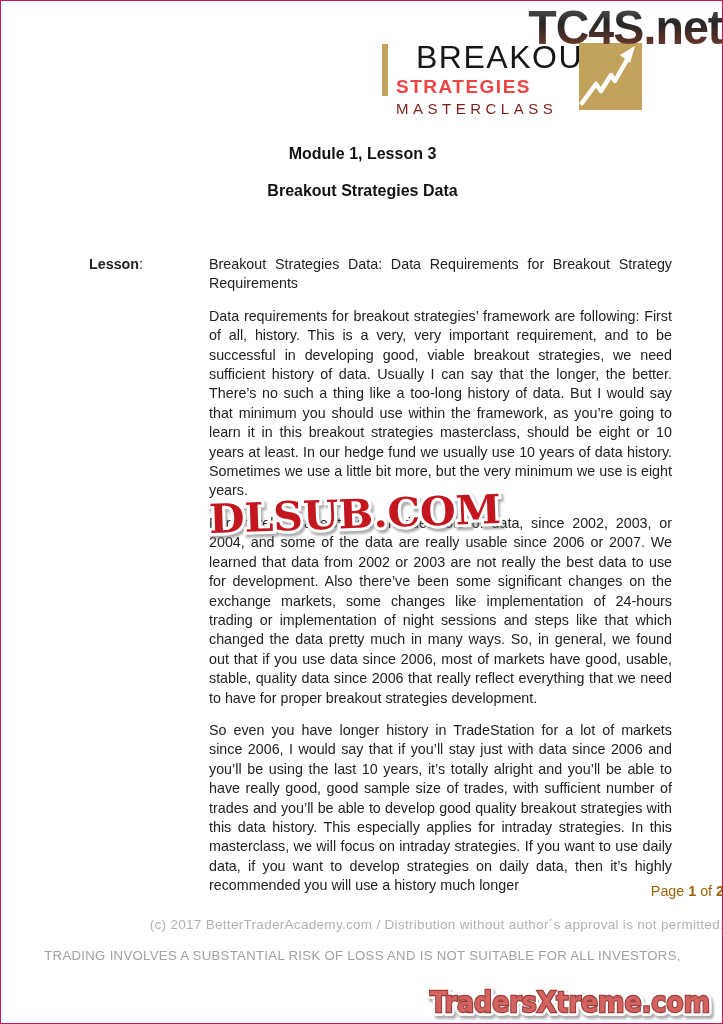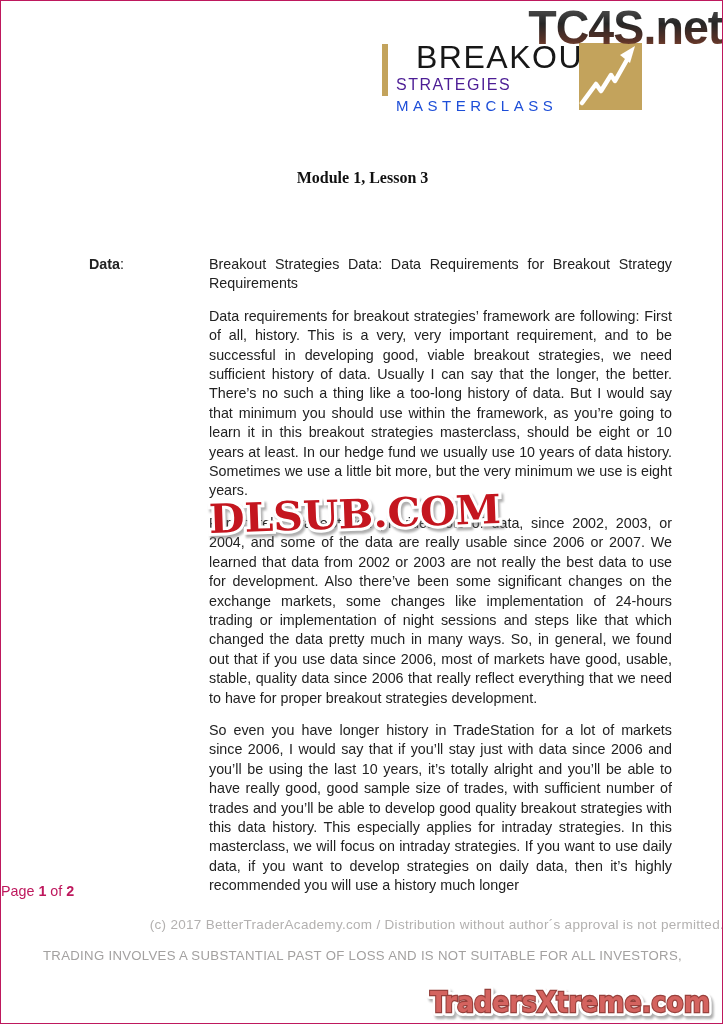--- a/index.html
+++ b/index.html
@@ -24,42 +24,42 @@
     -webkit-background-clip:text;background-clip:text;
     color:transparent;
     z-index:5;
   }
 
   
   .logo{position:absolute;left:381px;top:40px;display:flex;align-items:flex-start;z-index:2;}
   .logo-bar{width:6px;height:52px;background:#c3a35c;margin-top:3px;}
   .logo-text{margin-left:8px;width:152px;}
   .logo-l1{font-size:32px;font-weight:400;letter-spacing:1.5px;color:#171717;line-height:1;margin-left:20px;}
-  .logo-l2{font-size:16px;font-weight:400;letter-spacing:1.5px;color:#4c1d95;line-height:1;margin-top:4px;}
-  .logo-l3{font-size:15px;font-weight:400;letter-spacing:4.5px;color:#1d4ed8;line-height:1;margin-top:5px;}
+  .logo-l2{font-size:19px;font-weight:700;letter-spacing:1.5px;color:#ef4444;line-height:1;margin-top:4px;}
+  .logo-l3{font-size:15px;font-weight:400;letter-spacing:4.5px;color:#7f1d1d;line-height:1;margin-top:5px;}
   .logo-icon{margin-left:31px;margin-top:2px;}
 
   
-  .titles{position:absolute;left:0;top:168px;width:723px;text-align:center;font-family:Liberation Serif, serif;}
+  .titles{position:absolute;left:0;top:144px;width:723px;text-align:center;}
   .title-line{font-size:16px;font-weight:700;color:#111;}
   .title-line + .title-line{margin-top:19px;}
 
   
   .transcript{position:absolute;left:88px;top:254px;width:549px;font-size:14.3px;line-height:19.4px;color:#222;}
   .speaker{position:absolute;left:0;top:0;}
   .speaker b{font-weight:700;}
   .paras{margin-left:120px;width:463px;}
   .paras p{margin:0 0 13px 0;text-align:justify;}
   .jline{display:block;text-align:justify;text-align-last:justify;}
 
   
   .dlsub{position:absolute;left:198px;top:482px;z-index:6;filter:drop-shadow(2px 3px 1px rgba(110,110,110,.55));}
 
   
-  .pagenum{position:absolute;left:0;top:882px;width:723px;text-align:left;font-size:14.3px;color:#be185d;white-space:pre;}
+  .pagenum{position:absolute;left:0;top:882px;width:723px;text-align:right;font-size:14.3px;color:#a16207;white-space:pre;}
   .pagenum b{font-weight:700;}
   .copyright{position:absolute;left:0;top:916px;width:723px;text-align:right;font-size:13.5px;color:#b3b1b0;letter-spacing:.3px;}
   .disclaimer{position:absolute;left:0;top:946px;width:723px;text-align:center;font-size:13.2px;line-height:18px;color:#a3a1a0;letter-spacing:.3px;}
 
   
   .tradersxtreme{position:absolute;right:4px;top:979px;z-index:6;filter:drop-shadow(2px 3px 1px rgba(120,120,120,.6));}
 </style>
 </head>
 <body>
 
@@ -78,24 +78,25 @@
       <svg width="63" height="67" viewBox="0 0 63 67" aria-hidden="true">
         <rect x="0" y="0" width="63" height="67" fill="#c3a35c"></rect>
         <polyline points="3,60 17,41 22,48 32,32 36,38 49,15" fill="none" stroke="#ffffff" stroke-width="4.5" stroke-linecap="round" stroke-linejoin="round"></polyline>
         <polygon points="41,12 56,3 51,20" fill="#ffffff"></polygon>
       </svg>
     </div>
   </div>
 
   <div class="titles">
     <div class="title-line">Module 1, Lesson 3</div>
+    <div class="title-line">Breakout Strategies Data</div>
   </div>
 
   <div class="transcript">
-    <div class="speaker"><b>Data</b><span>:</span></div>
+    <div class="speaker"><b>Lesson</b><span>:</span></div>
     <div class="paras">
       <p><span class="jline">Breakout Strategies Data: Data Requirements for Breakout Strategy</span><span>Requirements</span></p>
       <p>Data requirements for breakout strategies’ framework are following: First of all, history. This is a very, very important requirement, and to be successful in developing good, viable breakout strategies, we need sufficient history of data. Usually I can say that the longer, the better. There’s no such a thing like a too-long history of data. But I would say that minimum you should use within the framework, as you’re going to learn it in this breakout strategies masterclass, should be eight or 10 years at least. In our hedge fund we usually use 10 years of data history. Sometimes we use a little bit more, but the very minimum we use is eight years.</p>
       <p>Fortunately, TradeStation provides lots of data, since 2002, 2003, or 2004, and some of the data are really usable since 2006 or 2007. We learned that data from 2002 or 2003 are not really the best data to use for development. Also there’ve been some significant changes on the exchange markets, some changes like implementation of 24-hours trading or implementation of night sessions and steps like that which changed the data pretty much in many ways. So, in general, we found out that if you use data since 2006, most of markets have good, usable, stable, quality data since 2006 that really reflect everything that we need to have for proper breakout strategies development.</p>
       <p>So even you have longer history in TradeStation for a lot of markets since 2006, I would say that if you’ll stay just with data since 2006 and you’ll be using the last 10 years, it’s totally alright and you’ll be able to have really good, good sample size of trades, with sufficient number of trades and you’ll be able to develop good quality breakout strategies with this data history. This especially applies for intraday strategies. In this masterclass, we will focus on intraday strategies. If you want to use daily data, if you want to develop strategies on daily data, then it’s highly recommended you will use a history much longer</p>
     </div>
   </div>
 
   <div class="dlsub">
     <svg width="312" height="62" viewBox="0 0 312 62" aria-hidden="true">
@@ -103,21 +104,21 @@
         <text x="156" y="45" text-anchor="middle" textLength="292" lengthAdjust="spacingAndGlyphs" font-family="DejaVu Serif, serif" font-weight="bold" font-size="40" fill="#c4161f" stroke="#ffffff" stroke-width="6" paint-order="stroke">DLSUB.COM</text>
       </g>
     </svg>
   </div>
 
   <div class="pagenum"><span>Page </span><b>1</b><span> of </span><b>2</b></div>
 
   <div class="copyright">(c) 2017 BetterTraderAcademy.com / Distribution without author´s approval is not permitted.</div>
 
   <div class="disclaimer">
-    <div>TRADING INVOLVES A SUBSTANTIAL PAST OF LOSS AND IS NOT SUITABLE FOR ALL INVESTORS,</div>
+    <div>TRADING INVOLVES A SUBSTANTIAL RISK OF LOSS AND IS NOT SUITABLE FOR ALL INVESTORS,</div>
   </div>
 
   <div class="tradersxtreme">
     <svg width="296" height="44" viewBox="0 0 296 44" aria-hidden="true">
       <text x="148" y="32" text-anchor="middle" textLength="280" lengthAdjust="spacingAndGlyphs" font-family="DejaVu Sans, sans-serif" font-weight="bold" font-size="29" fill="none" stroke="#ffffff" stroke-width="8" stroke-linejoin="round">TradersXtreme.com</text>
       <text x="148" y="32" text-anchor="middle" textLength="280" lengthAdjust="spacingAndGlyphs" font-family="DejaVu Sans, sans-serif" font-weight="bold" font-size="29" fill="#d4635f" stroke="#97403c" stroke-width="2.5" paint-order="stroke">TradersXtreme.com</text>
     </svg>
   </div>
 
 </div>

